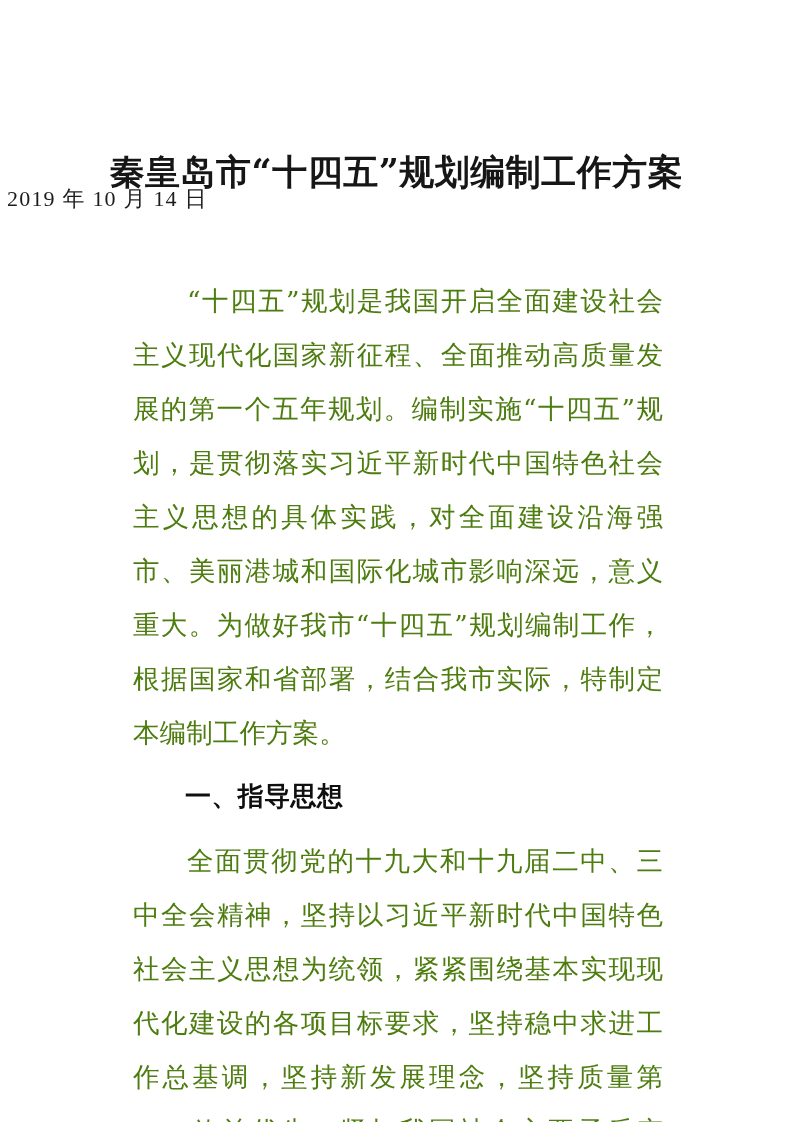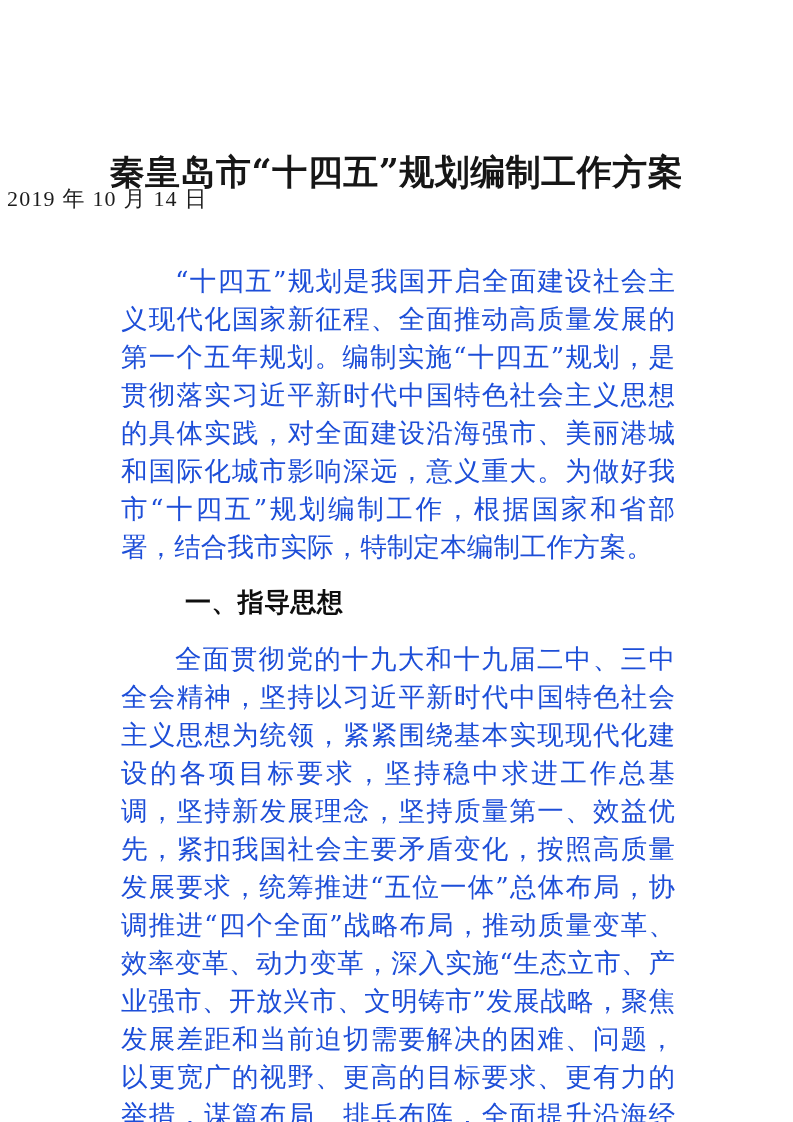--- a/index.html
+++ b/index.html
@@ -58,26 +58,26 @@
   .body-area {
     position: absolute;
     left: 117px;
     top: 258px;
     width: 562px;
   }
 
   .para {
     font-family: "DejaVu Serif", "Liberation Serif", serif;
     font-size: 26.5px;
-    line-height: 38px;
+    line-height: 54px;
     text-align: justify;
     text-justify: inter-character;
     text-indent: 54px;
-    margin: 4px;
-    color: #1d4ed8;
+    margin: 16px;
+    color: #4d7c0f;
     letter-spacing: 0.1px;
     word-break: break-all;
   }
 
   .section-heading {
     font-family: "DejaVu Sans", "Liberation Sans", sans-serif;
     font-size: 26px;
     line-height: 41.5px;
     font-weight: 700;
     text-indent: 52px;

